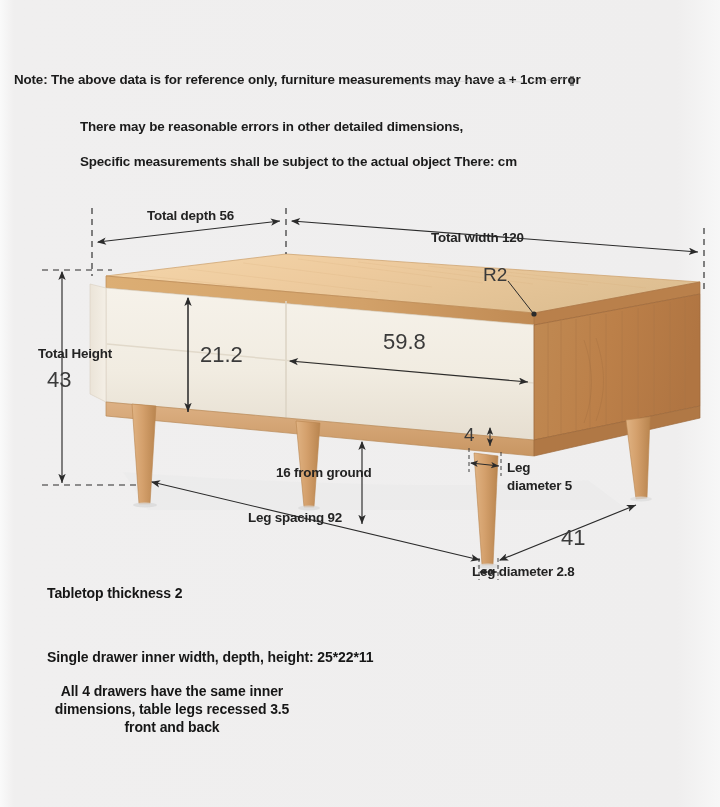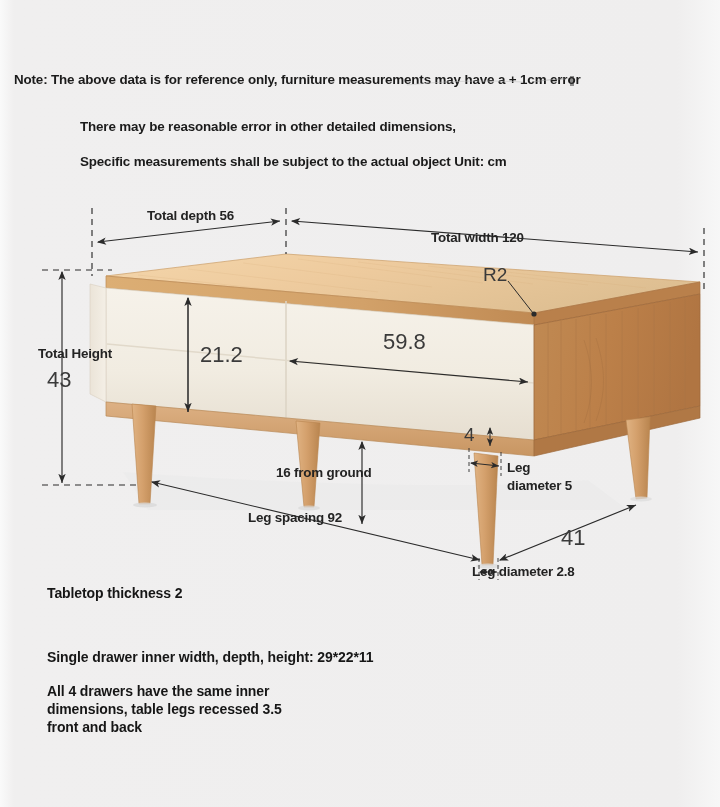--- a/index.html
+++ b/index.html
@@ -77,22 +77,22 @@
   .dim-big  { font-weight: normal; font-size: 22px; fill: #3a3a3a; }
   .dim-mid  { font-weight: normal; font-size: 19px; fill: #3a3a3a; }
 </style>
 </head>
 <body>
 
 <div id="page">
 
   <div class="notes">
     <div class="note-line" id="note-main">Note: The above data is for reference only, furniture measurements may have a + 1cm error</div>
-    <div class="note-line" id="note-second">There may be reasonable error in other detailed dimensions,</div>
-    <div class="note-line" id="note-third">Specific measurements shall be subject to the actual object Unit: cm</div>
+    <div class="note-line" id="note-second">There may be reasonable errors in other detailed dimensions,</div>
+    <div class="note-line" id="note-third">Specific measurements shall be subject to the actual object There: cm</div>
 
     <svg class="ghost-artifact" width="185" height="14" viewBox="0 0 185 14">
       <path d="M2,9 C40,5 78,4 118,6" stroke="#bdbdbd" stroke-width="1" fill="none"></path>
       <path d="M128,6 C140,4 150,3 160,3" stroke="#9a9a9a" stroke-width="1.2" fill="none"></path>
       <rect x="165" y="0" width="4" height="10" fill="#2c2c2c"></rect>
     </svg>
   </div>
 
   <div id="diagram">
     <svg width="720" height="420" viewBox="0 0 720 420">
@@ -283,17 +283,17 @@
 
         <text class="dim-text dim-big" x="533" y="365">41</text>
 
         <text class="dim-text dim-bold" x="444" y="396">Leg diameter 2.8</text>
       </g>
     </svg>
   </div>
 
   <div>
     <div class="spec-line" id="spec-0">Tabletop thickness 2</div>
-    <div class="spec-line" id="spec-1" style="top: 648px;">Single drawer inner width, depth, height: 29*22*11</div>
-    <div class="spec-line" id="spec-3" style="top: 682px;">All 4 drawers have the same inner dimensions, table legs recessed 3.5 front and back</div>
+    <div class="spec-line" id="spec-1" style="top: 648px;">Single drawer inner width, depth, height: 25*22*11</div>
+    <div class="spec-line" id="spec-3" style="top: 682px; text-align: center;">All 4 drawers have the same inner dimensions, table legs recessed 3.5 front and back</div>
   </div>
 
 </div>
 
 </body></html>

